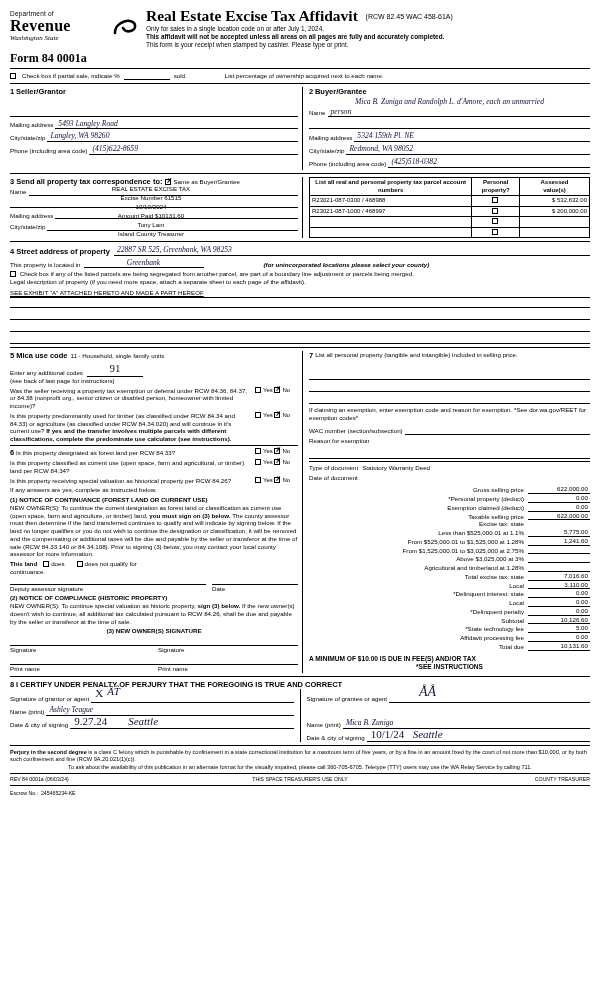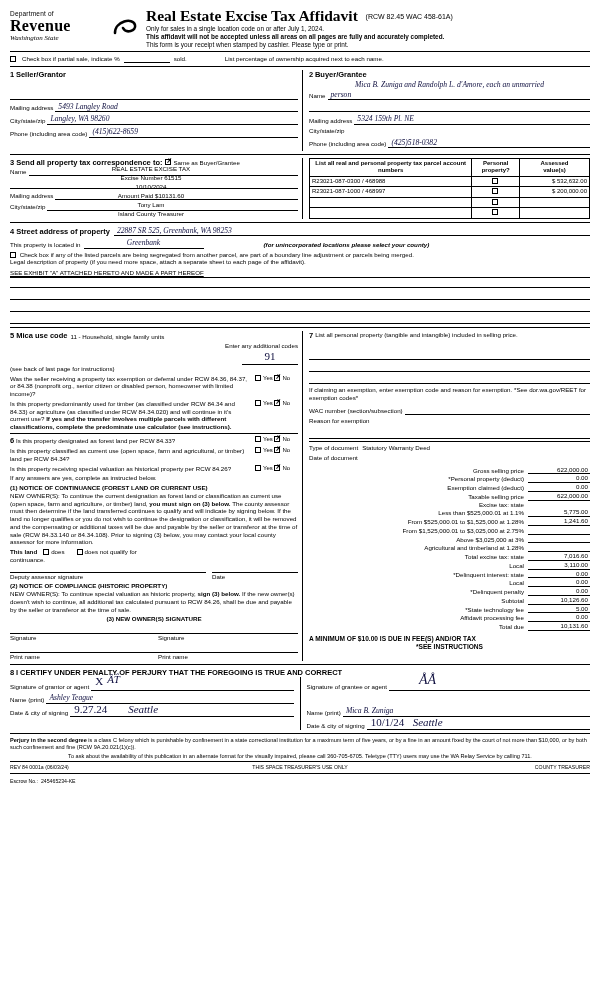--- a/index.html
+++ b/index.html
@@ -78,20 +78,25 @@
       <div>
         <span class="title">Real Estate Excise Tax Affidavit</span>
         <span class="title-ref">(RCW 82.45 WAC 458-61A)</span>
       </div>
       <div class="sub">Only for sales in a single location code on or after July 1, 2024.</div>
       <div class="sub b">This affidavit will not be accepted unless all areas on all pages are fully and accurately completed.</div>
       <div class="sub">This form is your receipt when stamped by cashier. Please type or print.</div>
     </div>
   </div>
 
+  <div style="display:flex;align-items:flex-end;">
+    <div style="width:128px;">
+      <div class="formno">Form 84 0001a</div>
+    </div>
+  </div>
   <div class="hr-thin"></div>
 
   <div style="display:flex;align-items:center;gap:4px;margin-bottom:2px;">
     <span class="cb"></span>
     <span class="lbl">Check box if partial sale, indicate %</span>
     <span class="ul" style="width:46px;">&nbsp;</span>
     <span class="lbl">sold.</span>
     <span class="lbl" style="margin-left:34px;">List percentage of ownership acquired next to each name.</span>
   </div>
   <div class="hr"></div>
@@ -123,20 +128,21 @@
           <span class="lbl">Name</span>
         <span class="fill hand">person</span>
         </div>
       <div class="blankline"></div>
       <div class="lineitem">
           <span class="lbl">Mailing address</span>
         <span class="fill hand">5324 159th Pl. NE</span>
         </div>
       <div class="lineitem">
           <span class="lbl">City/state/zip</span>
+        <span class="fill hand">Redmond, WA 98052</span>
         </div>
       <div class="lineitem">
           <span class="lbl">Phone (including area code)</span>
         <span class="fill hand">(425)518-0382</span>
         </div>
     </div>
   </div>
   <div class="hr"></div>
 
   <div class="cols">
@@ -243,21 +249,21 @@
 
   <div class="cols">
 
     <div class="colL">
       <div>
         <div style="display:flex;align-items:flex-end;">
           <span class="secnum">5</span>
           <span class="secnum" style="margin-left:2px;">Mica use code</span>
           <span class="lbl" style="margin-left:3px;">11 - Household, single family units</span>
         </div>
-        <div style="display:flex;align-items:flex-end;margin-top:2px;flex-direction:column;">
+        <div style="display:flex;align-items:flex-end;margin-top:2px;">
           <span class="lbl">Enter any additional codes</span>
           <span class="ul hand2" style="width:56px;margin-left:4px;text-align:center;">91</span>
         </div>
         <div class="lbl">(see back of last page for instructions)</div>
         <div style="display:flex;margin-top:2px;">
           <div style="flex:1;" class="lbl">Was the seller receiving a property tax exemption or deferral under RCW 84.36, 84.37, or 84.38 (nonprofit org., senior citizen or disabled person, homeowner with limited income)?</div>
           <div class="yesno" style="width:46px;padding-left:3px;">
             <span class="cb"></span><span>Yes</span>
             <span class="cb checked"></span><span>No</span>
           </div>

